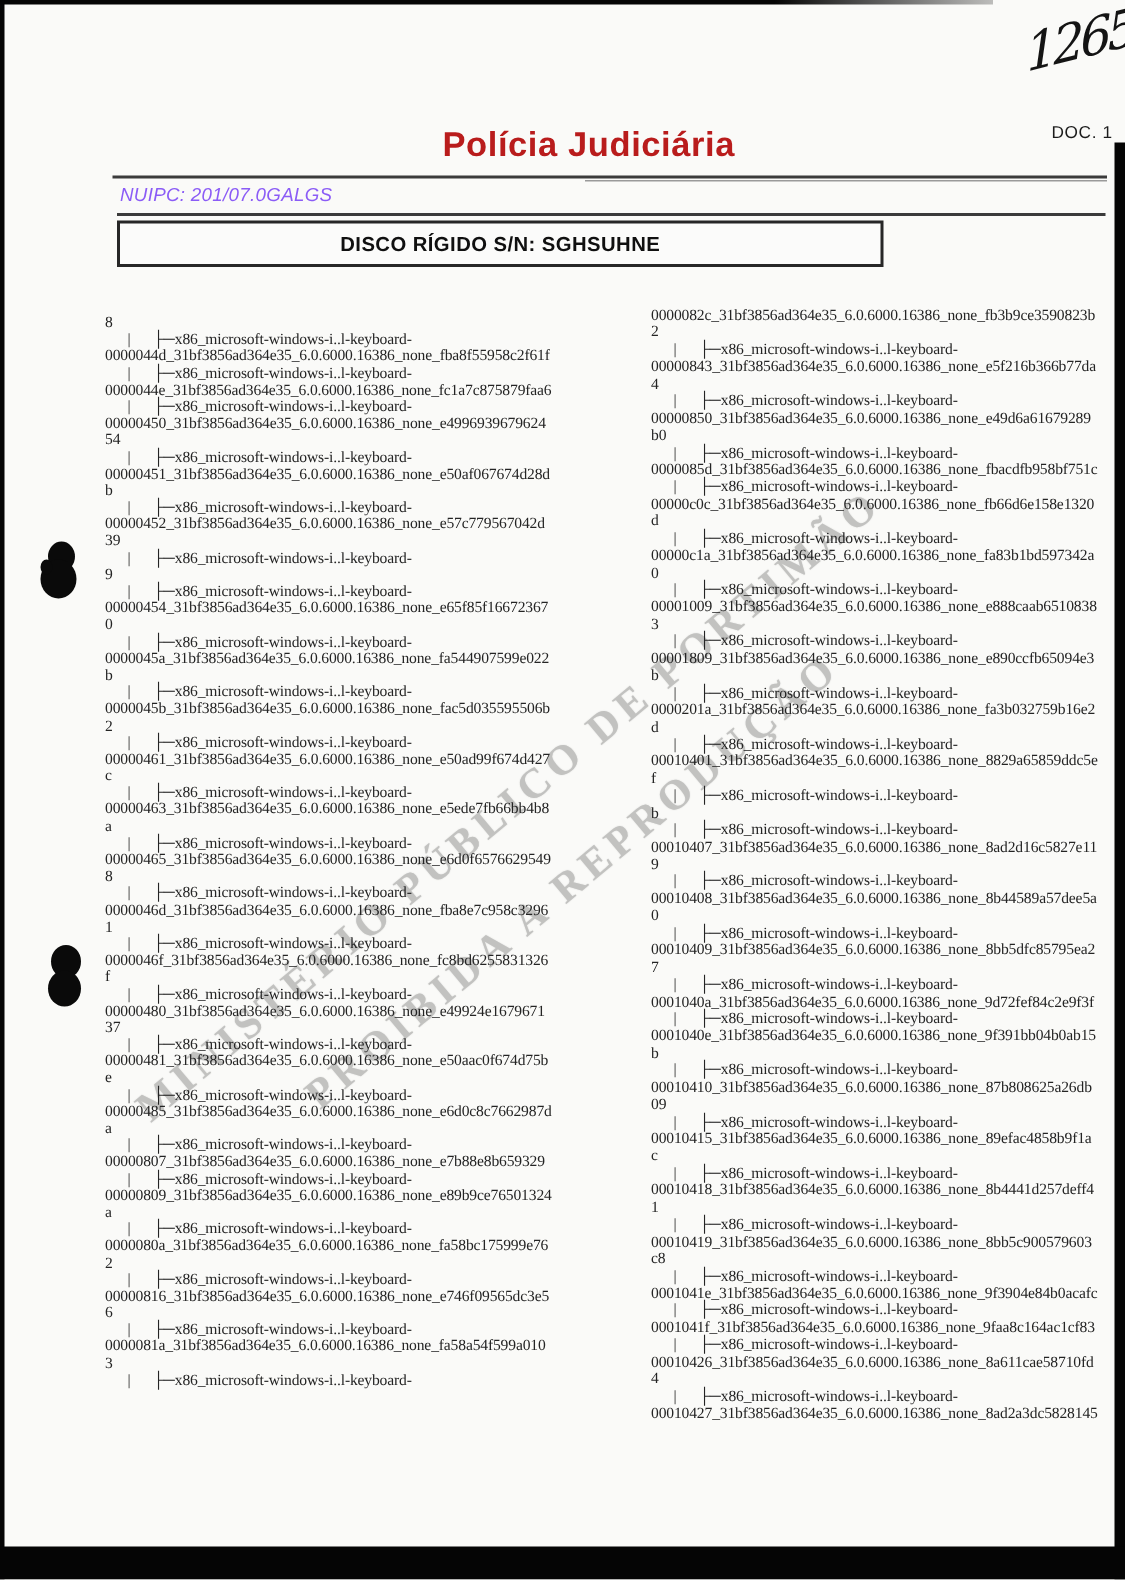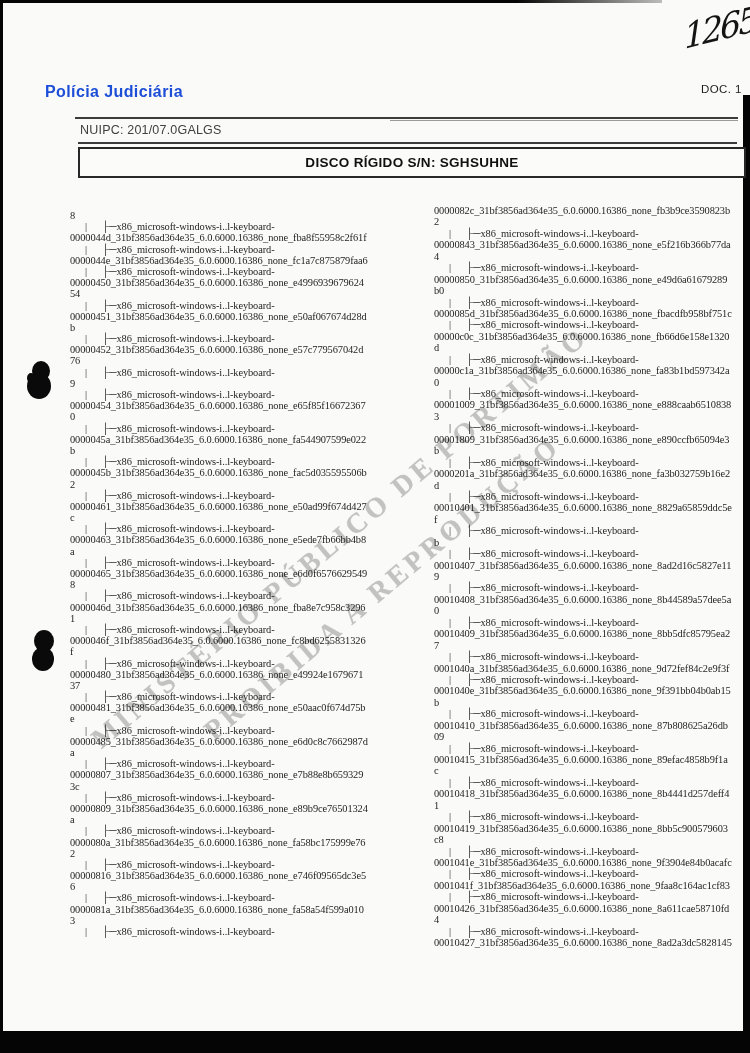--- a/index.html
+++ b/index.html
@@ -19,30 +19,30 @@
 
   
   #handwritten {
     position:absolute; left:683px; top:8px; width:70px;
     font-family:"DejaVu Serif", serif; font-style:italic;
     font-size:34px; color:#141414; letter-spacing:-3px;
     transform:rotate(-14deg) skewX(-12deg);
   }
   #doc-label { position:absolute; left:684px; top:83px; font-size:11.5px; color:#1c1c1c; letter-spacing:.4px;padding-left:17px; }
   #title {
-    position:absolute; left:45px; right:10px; top:83px; text-align:left;
-    font-size:16px; font-weight:bold; color:#1d4ed8; letter-spacing:.4px;
+    position:absolute; left:45px; right:10px; top:83px; text-align:center;
+    font-size:23px; font-weight:bold; color:#b91c1c; letter-spacing:.4px;
   }
   .rule { position:absolute; background:#3b3b3b; }
   #rule-title  { left:75px;  top:117px; width:663px; height:2px; }
   #rule-title2 { left:390px; top:120px; width:348px; height:1px; background:#9a9a9a; }
-  #nuipc { position:absolute; left:80px; top:123px; font-size:12.5px; color:#404040; letter-spacing:.2px; }
+  #nuipc { position:absolute; left:80px; top:123px; font-size:12.5px; color:#8b5cf6; letter-spacing:.2px;font-style:italic; }
   #rule-nuipc { left:78px; top:142px; width:659px; height:2px; }
   #disk-box {
-    position:absolute; left:78px; top:147px; width:668px; height:31px;
+    position:absolute; left:78px; top:147px; width:511px; height:31px;
     border:2px solid #272727; background:#fbfbfa;
     display:flex; align-items:center; justify-content:center;
   }
   #disk-box span { font-size:13.5px; font-weight:bold; color:#101010; letter-spacing:.3px; }
 
   
   #watermark {
     position:absolute; left:48px; top:295px; width:625px; height:535px;
     display:flex; align-items:center; justify-content:center; z-index:1;
     pointer-events:none;
@@ -109,21 +109,21 @@
       <div class="ln branch"><span class="pipe">|</span><span class="blabel">├─x86_microsoft-windows-i..l-keyboard-</span></div>
       <div class="ln">0000044e_31bf3856ad364e35_6.0.6000.16386_none_fc1a7c875879faa6</div>
       <div class="ln branch"><span class="pipe">|</span><span class="blabel">├─x86_microsoft-windows-i..l-keyboard-</span></div>
       <div class="ln">00000450_31bf3856ad364e35_6.0.6000.16386_none_e4996939679624</div>
       <div class="ln">54</div>
       <div class="ln branch"><span class="pipe">|</span><span class="blabel">├─x86_microsoft-windows-i..l-keyboard-</span></div>
       <div class="ln">00000451_31bf3856ad364e35_6.0.6000.16386_none_e50af067674d28d</div>
       <div class="ln">b</div>
       <div class="ln branch"><span class="pipe">|</span><span class="blabel">├─x86_microsoft-windows-i..l-keyboard-</span></div>
       <div class="ln">00000452_31bf3856ad364e35_6.0.6000.16386_none_e57c779567042d</div>
-      <div class="ln">76</div>
+      <div class="ln">39</div>
       <div class="ln branch"><span class="pipe">|</span><span class="blabel">├─x86_microsoft-windows-i..l-keyboard-</span></div>
       <div class="ln">9</div>
       <div class="ln branch"><span class="pipe">|</span><span class="blabel">├─x86_microsoft-windows-i..l-keyboard-</span></div>
       <div class="ln">00000454_31bf3856ad364e35_6.0.6000.16386_none_e65f85f16672367</div>
       <div class="ln">0</div>
       <div class="ln branch"><span class="pipe">|</span><span class="blabel">├─x86_microsoft-windows-i..l-keyboard-</span></div>
       <div class="ln">0000045a_31bf3856ad364e35_6.0.6000.16386_none_fa544907599e022</div>
       <div class="ln">b</div>
       <div class="ln branch"><span class="pipe">|</span><span class="blabel">├─x86_microsoft-windows-i..l-keyboard-</span></div>
       <div class="ln">0000045b_31bf3856ad364e35_6.0.6000.16386_none_fac5d035595506b</div>
@@ -147,21 +147,20 @@
       <div class="ln">00000480_31bf3856ad364e35_6.0.6000.16386_none_e49924e1679671</div>
       <div class="ln">37</div>
       <div class="ln branch"><span class="pipe">|</span><span class="blabel">├─x86_microsoft-windows-i..l-keyboard-</span></div>
       <div class="ln">00000481_31bf3856ad364e35_6.0.6000.16386_none_e50aac0f674d75b</div>
       <div class="ln">e</div>
       <div class="ln branch"><span class="pipe">|</span><span class="blabel">├─x86_microsoft-windows-i..l-keyboard-</span></div>
       <div class="ln">00000485_31bf3856ad364e35_6.0.6000.16386_none_e6d0c8c7662987d</div>
       <div class="ln">a</div>
       <div class="ln branch"><span class="pipe">|</span><span class="blabel">├─x86_microsoft-windows-i..l-keyboard-</span></div>
       <div class="ln">00000807_31bf3856ad364e35_6.0.6000.16386_none_e7b88e8b659329</div>
-      <div class="ln">3c</div>
       <div class="ln branch"><span class="pipe">|</span><span class="blabel">├─x86_microsoft-windows-i..l-keyboard-</span></div>
       <div class="ln">00000809_31bf3856ad364e35_6.0.6000.16386_none_e89b9ce76501324</div>
       <div class="ln">a</div>
       <div class="ln branch"><span class="pipe">|</span><span class="blabel">├─x86_microsoft-windows-i..l-keyboard-</span></div>
       <div class="ln">0000080a_31bf3856ad364e35_6.0.6000.16386_none_fa58bc175999e76</div>
       <div class="ln">2</div>
       <div class="ln branch"><span class="pipe">|</span><span class="blabel">├─x86_microsoft-windows-i..l-keyboard-</span></div>
       <div class="ln">00000816_31bf3856ad364e35_6.0.6000.16386_none_e746f09565dc3e5</div>
       <div class="ln">6</div>
       <div class="ln branch"><span class="pipe">|</span><span class="blabel">├─x86_microsoft-windows-i..l-keyboard-</span></div>

